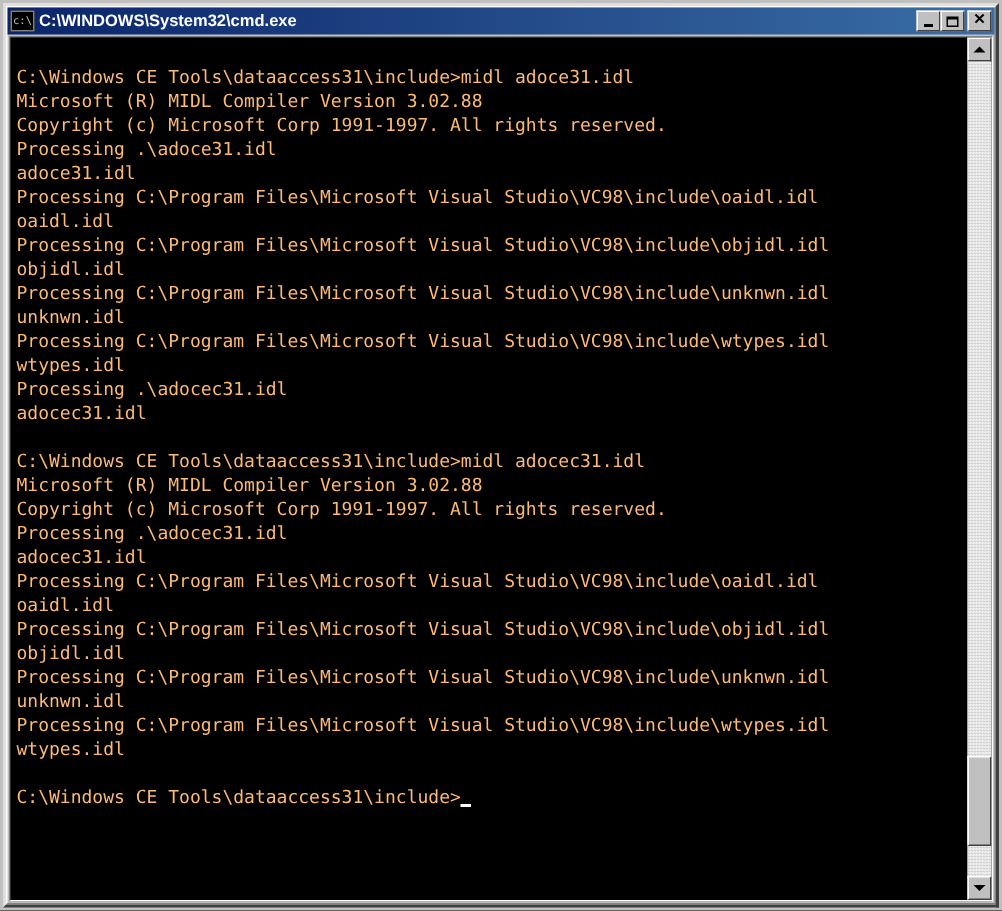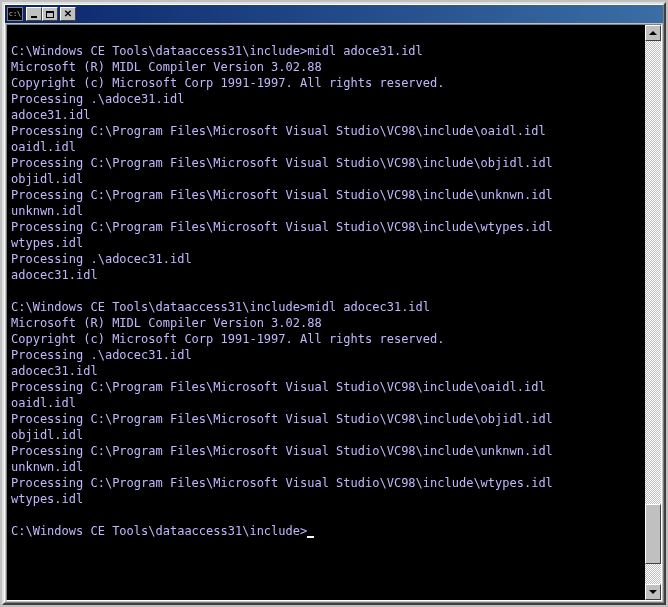--- a/index.html
+++ b/index.html
@@ -80,21 +80,21 @@
   background: #000;
   border: 1px solid;
   border-color: #808080 #ffffff #ffffff #808080;
   margin: 1px;
   position: relative;
   overflow: hidden;
 }
 .console {
   flex: 1;
   background: #000000;
-  color: #c4b5fd;
+  color: #fdba74;
   font-family: "Lucida Console", Consolas, monospace;
   font-size: 12px;
   line-height: 16px;
   padding: 2px 4px;
   white-space: pre-wrap;
   word-break: break-all;
   overflow: hidden;
 }
 .console-line { white-space: pre-wrap; word-break: break-all; }
 .scrollbar {
@@ -151,20 +151,21 @@
   margin-bottom: 1px;
 }
 </style>
 </head>
 <body>
 
 <div class="window">
   <div class="window-inner-border">
     <div class="titlebar">
       <div class="titlebar-icon">c:\</div>
+      <div class="titlebar-text">C:\WINDOWS\System32\cmd.exe</div>
       <div class="titlebar-buttons">
         <div class="titlebar-btn">
             <div class="min-glyph"></div>
           </div>
         <div class="titlebar-btn">
             <div class="max-glyph"></div>
           </div>
         <div class="titlebar-btn close">
             <span class="close-glyph">✕</span>
           </div>

